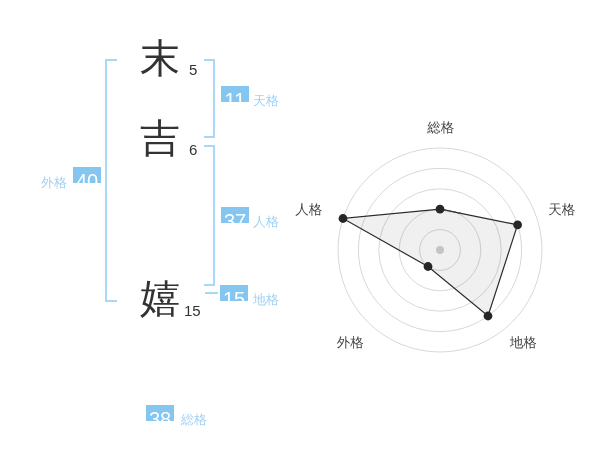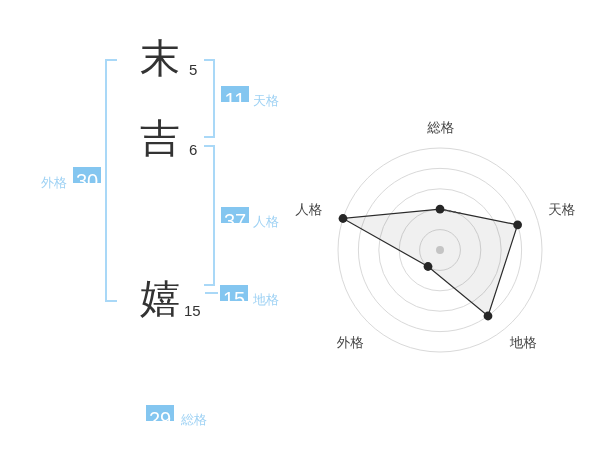--- a/index.html
+++ b/index.html
@@ -64,24 +64,24 @@
 
   <div class="kbox" id="b-ten">11</div>
   <div class="klabel" id="l-ten">天格</div>
 
   <div class="kbox" id="b-jin">37</div>
   <div class="klabel" id="l-jin">人格</div>
 
   <div class="kbox" id="b-chi">15</div>
   <div class="klabel" id="l-chi">地格</div>
 
-  <div class="kbox" id="b-gai">30</div>
+  <div class="kbox" id="b-gai">40</div>
   <div class="klabel" id="l-gai">外格</div>
 
-  <div class="kbox" id="b-sou">29</div>
+  <div class="kbox" id="b-sou">38</div>
   <div class="klabel" id="l-sou">総格</div>
 
   <svg id="radar-chart" width="300" height="300" viewBox="0 0 300 300">
       <circle cx="150" cy="150" r="20.4" fill="none" stroke="#d9d9d9" stroke-width="1"></circle>
       <circle cx="150" cy="150" r="40.8" fill="none" stroke="#d9d9d9" stroke-width="1"></circle>
       <circle cx="150" cy="150" r="61.2" fill="none" stroke="#d9d9d9" stroke-width="1"></circle>
       <circle cx="150" cy="150" r="81.6" fill="none" stroke="#d9d9d9" stroke-width="1"></circle>
       <circle cx="150" cy="150" r="102.0" fill="none" stroke="#d9d9d9" stroke-width="1"></circle>
       <polygon points="150.0,109.2 227.6,124.8 198.0,216.0 138.0,166.5 53.0,118.5" fill="#000" fill-opacity="0.06" stroke="#2b2b2b" stroke-width="1.2"></polygon>
       <line x1="154.9" y1="110.2" x2="173.5" y2="113.9" stroke="#555" stroke-width="1.8" stroke-linecap="round" stroke-dasharray="0.8 4"></line>

